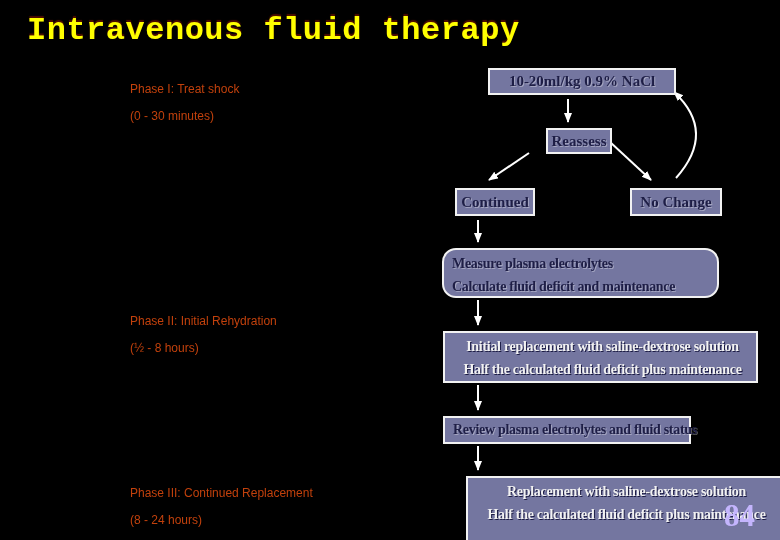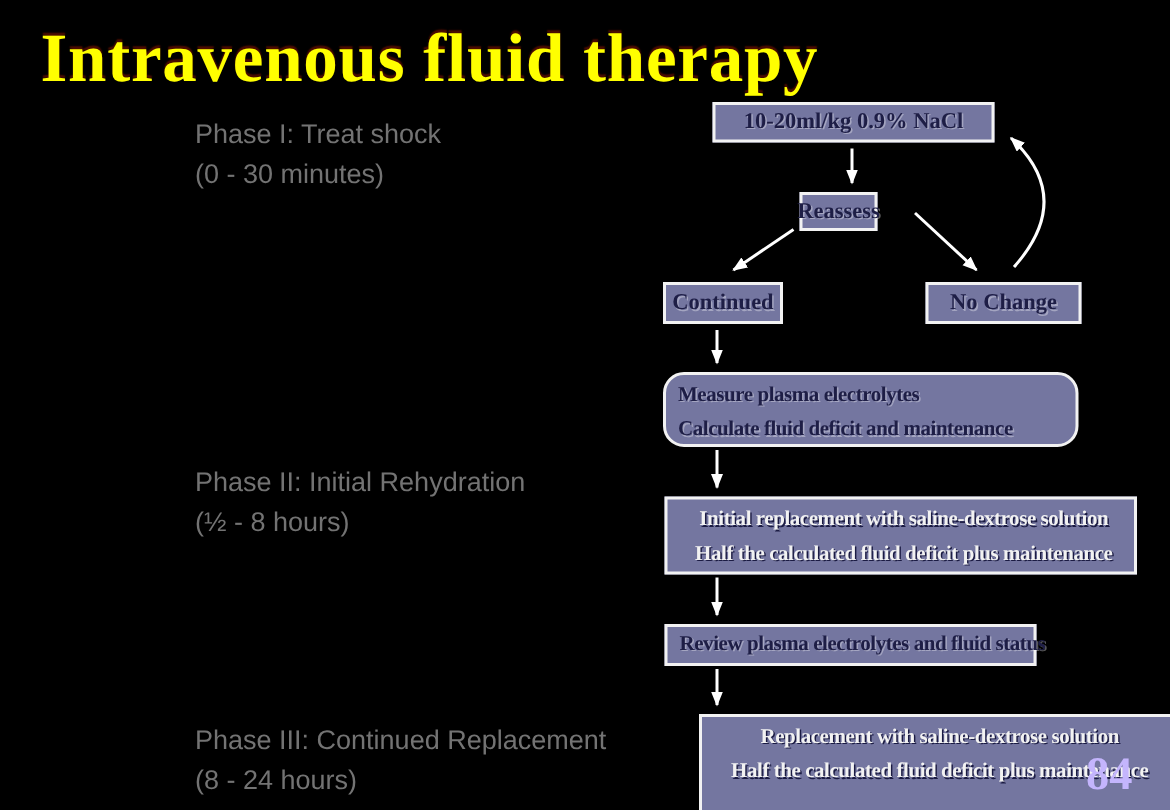--- a/index.html
+++ b/index.html
@@ -6,55 +6,55 @@
   .slide{
     position:relative;
     width:780px;height:540px;
     background:#000000;
     overflow:hidden;
     font-family:"Liberation Sans", sans-serif;
   }
   .slide-title{
     position:absolute;left:27px;top:12px;
     margin:0;
-    font-family:Liberation Serif, serif;
-    font-size:46px;font-weight:bold;letter-spacing:0.5px;
+    font-family:Liberation Mono, monospace;
+    font-size:32px;font-weight:bold;letter-spacing:0.5px;
     color:#ffff00;
     text-shadow:0 -2px 1px #4d0d00;
     white-space:nowrap;
   }
   .phase-label{
     position:absolute;left:130px;
-    color:#737373;
-    font-size:18px;line-height:27px;
+    color:#c2410c;
+    font-size:12px;line-height:27px;
     white-space:nowrap;
   }
   .phase-1{top:76px;}
   .phase-2{top:308px;}
   .phase-3{top:480px;}
   .fbox{
     position:absolute;
     box-sizing:border-box;
     background:#7476a0;
     border:2px solid #f2f2f2;
     color:#1e1e46;
     font-family:"Liberation Serif", serif;
     font-weight:bold;
     font-size:15px;
     text-shadow:1px 1px 0 rgba(255,255,255,0.35);
     white-space:nowrap;
   }
-  .fbox.center{display:flex;align-items:center;justify-content:center;}
+  .fbox.center{display:flex;align-items:center;justify-content:center;margin-left:13px;}
   .fbox.lines{font-size:14px;letter-spacing:-0.3px;padding:2px 4px 0 8px;}
   .fbox.lines .bline{display:block;line-height:23px;}
   .fbox.light{color:#f2f2f2;text-shadow:1px 1px 0 rgba(18,18,56,0.9);text-align:center;}
   .box-nacl{left:475px;top:68px;width:188px;height:27px;}
-  .box-reassess{left:533px;top:128px;width:52px;height:26px;}
+  .box-reassess{left:533px;top:128px;width:66px;height:26px;}
   .box-improved{left:442px;top:188px;width:80px;height:28px;}
-  .box-nochange{left:617px;top:188px;width:104px;height:28px;}
+  .box-nochange{left:617px;top:188px;width:92px;height:28px;}
   .box-measure{left:442px;top:248px;width:277px;height:50px;border-radius:14px;}
   .box-initial{left:443px;top:331px;width:315px;height:52px;}
   .box-review{left:443px;top:416px;width:248px;height:28px;display:flex;align-items:center;padding:0 4px 0 8px;font-size:14px;letter-spacing:-0.3px;box-sizing:border-box;}
   .box-replacement{left:466px;top:476px;width:317px;height:66px;}
   .arrow-layer{position:absolute;left:0;top:0;width:780px;height:540px;pointer-events:none;}
   .page-number{
     position:absolute;left:724px;top:498px;
     font-family:"Liberation Serif", serif;
     font-weight:bold;font-size:31px;
     color:#c4b5fd;

